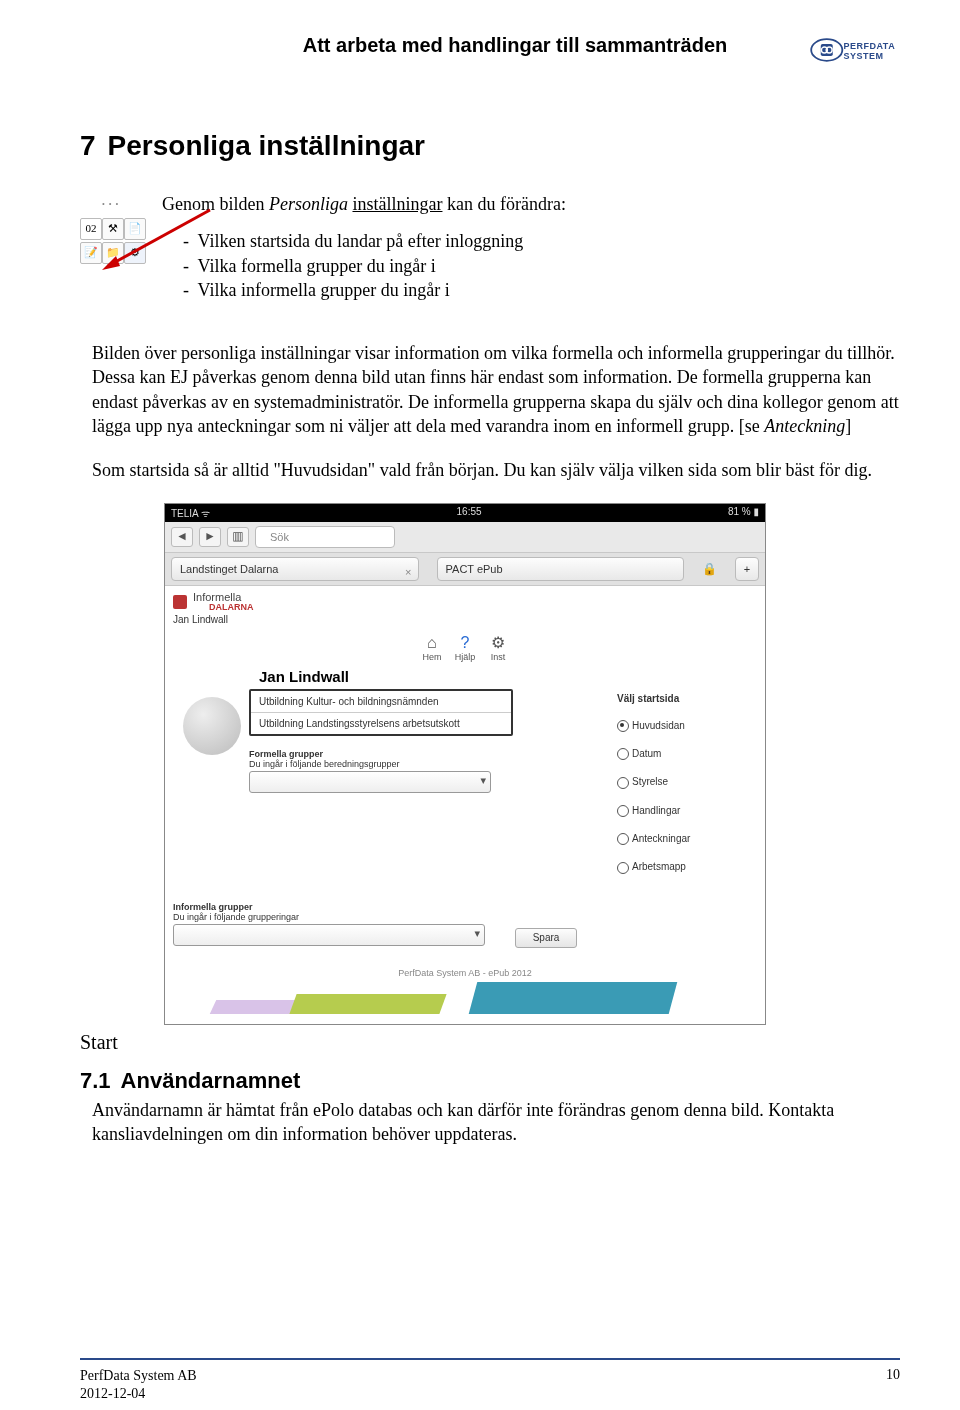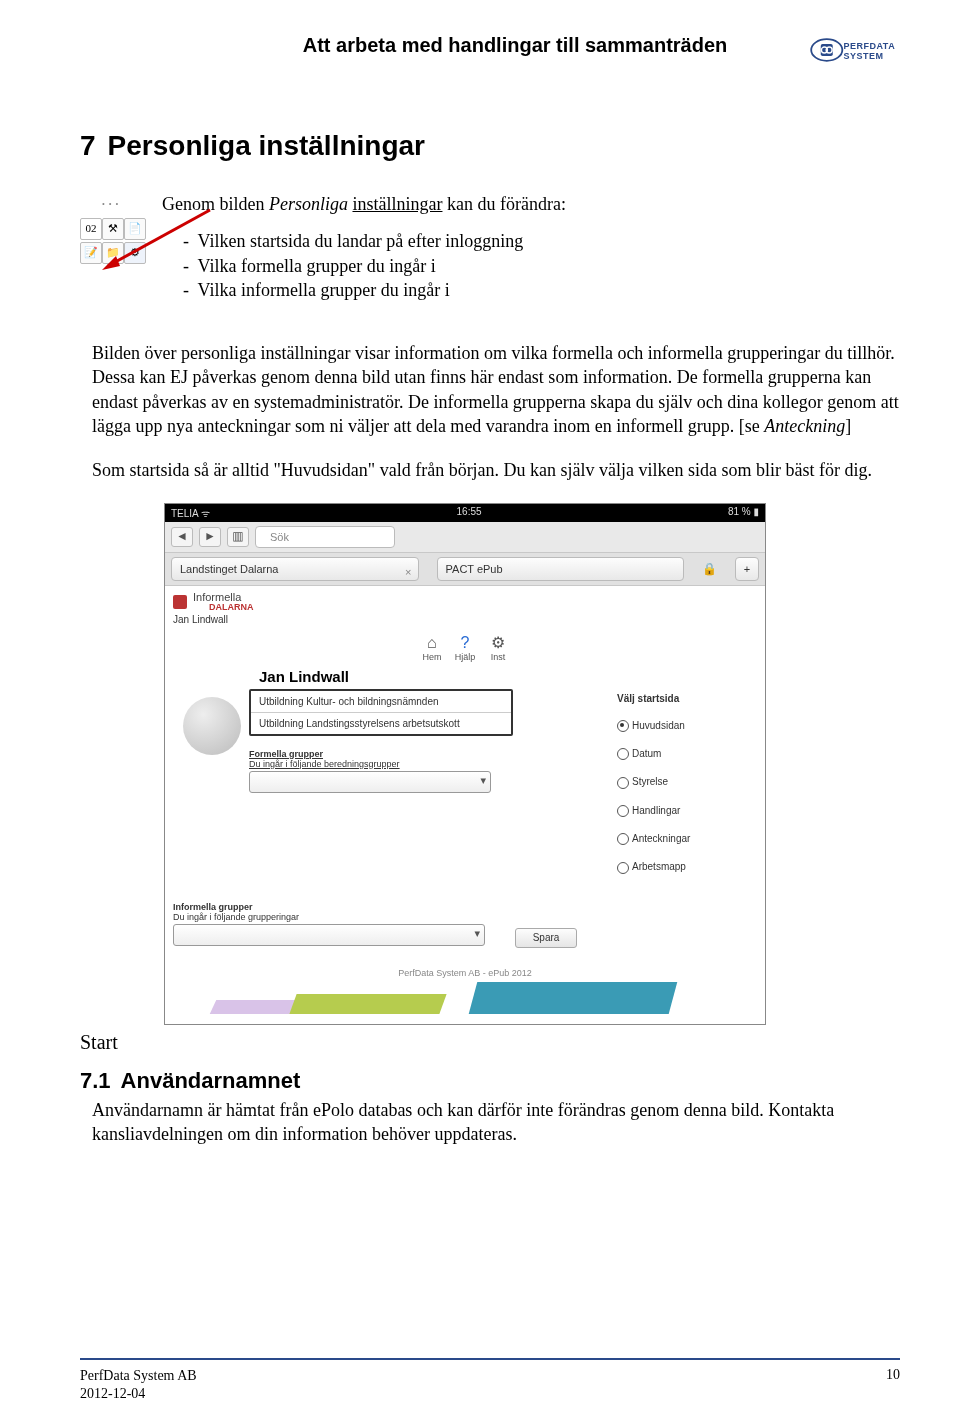--- a/index.html
+++ b/index.html
@@ -207,21 +207,21 @@
   .ss-brand .btxt { font-size:11px; line-height:1; }
   .ss-brand .btxt .b1 { color:#444; }
   .ss-brand .btxt .b2 { color:#b33; font-weight:bold; font-size:9px;margin-left:16px; }
   .ss-user { font-size:10px; color:#333; margin-top:2px; }
   .ss-icons { text-align:center; margin:8px 0 6px; }
   .ss-icons .ic { display:inline-block; width:30px; text-align:center; font-size:9px; color:#555; }
   .ss-icons .ic .g { font-size:16px; display:block; }
   .ss-name { font-weight:bold; font-size:15px; color:#000; margin:6px 0 6px 86px; }
   .profile-row { display:flex; gap:8px; margin-left:10px; }
   .avatar { width:58px;height:58px;border-radius:50%;background:radial-gradient(circle at 35% 30%,#eee,#bbb);margin-top:6px; }
-  .formcol { flex:1; position:relative;text-decoration:underline; }
+  .formcol { flex:1; position:relative; }
   .lblsmall { font-size:9px; color:#333; font-weight:bold; }
   .subline { font-size:9px; color:#333; }
   .dd {
     height:20px;border:1px solid #999;border-radius:3px;
     background:linear-gradient(#fff,#eee);position:relative;
     margin-top:2px;
   }
   .dd .chev { position:absolute; right:4px; top:2px; font-size:11px; color:#555; }
   .popup {
     position:absolute; left:0; top:-2px; width:260px;

